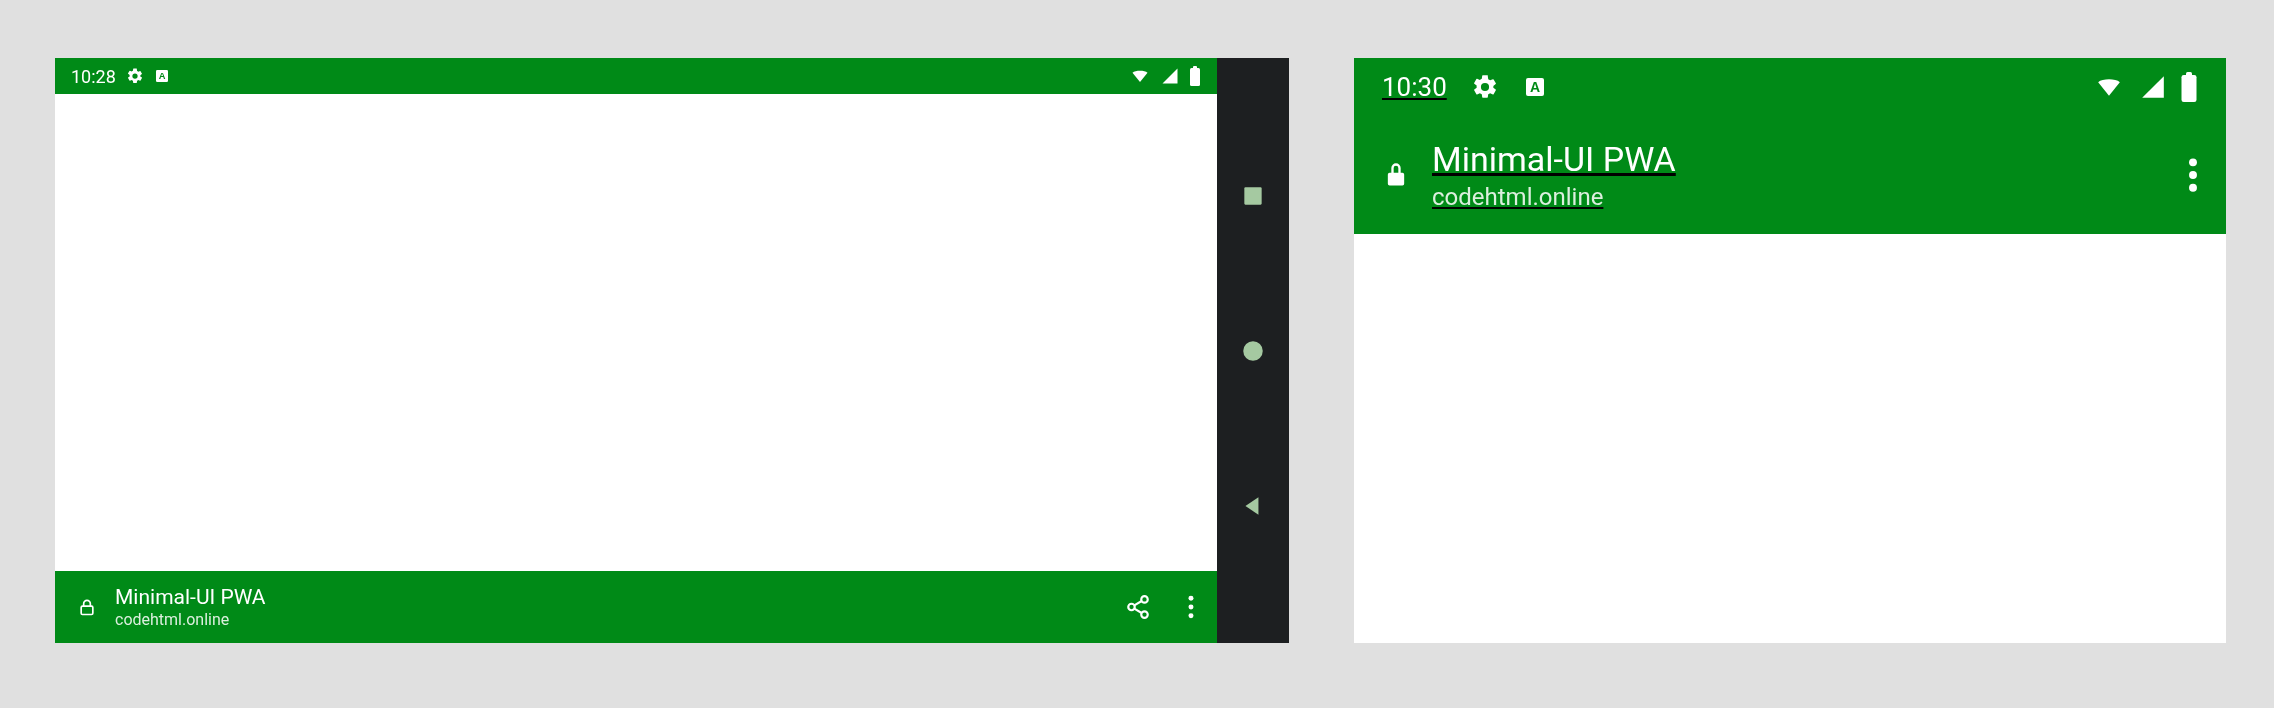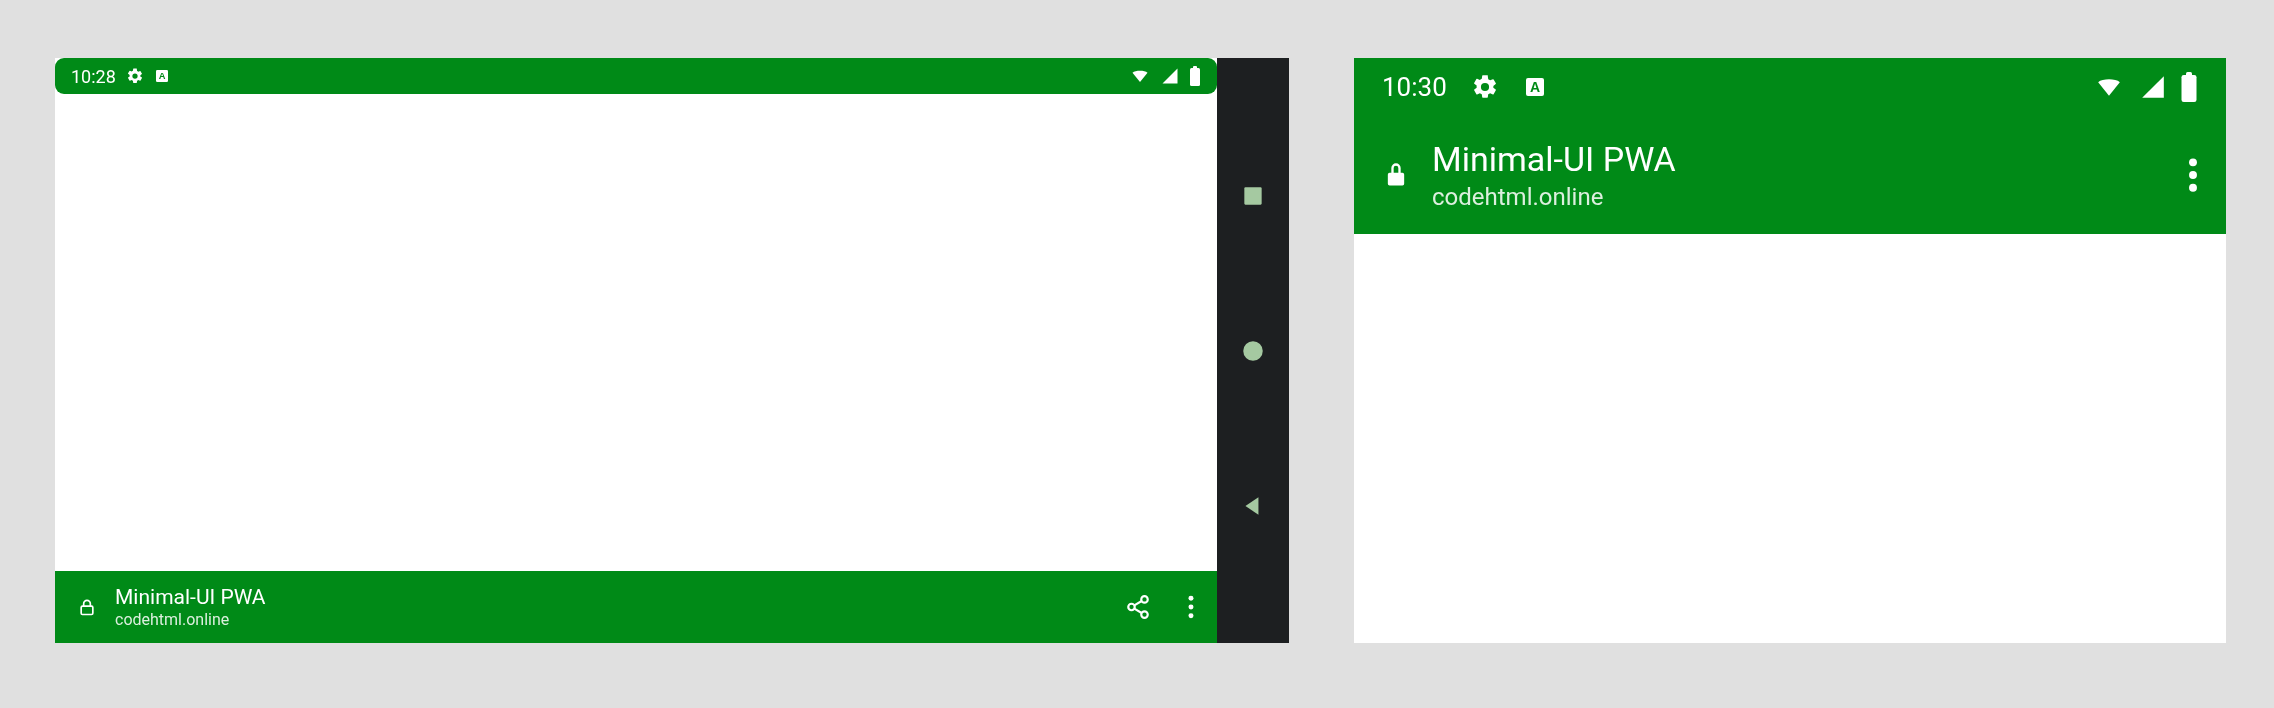--- a/index.html
+++ b/index.html
@@ -33,21 +33,20 @@
   }
   .status-bar-small {
     height: 36px;
     background: #008A17;
     color: #fff;
     display: flex;
     align-items: center;
     padding: 0 16px;
     font-size: 18px;
     justify-content: space-between;
-    border-radius: 9px;
   }
   .status-left, .status-right {
     display: flex;
     align-items: center;
     gap: 10px;
   }
   .content-white {
     flex: 1;
     background: #fff;
   }
@@ -79,20 +78,21 @@
     padding: 60px 0;
   }
   .nav-btn { color: #a5c9a1; }
 
   
   .device-right {
     left: 1354px;
     top: 58px;
     width: 872px;
     height: 585px;
+    text-decoration: underline;
   }
   .status-bar-big {
     height: 58px;
     background: #008A17;
     color: #fff;
     display: flex;
     align-items: center;
     padding: 0 28px;
     justify-content: space-between;
     font-size: 26px;

